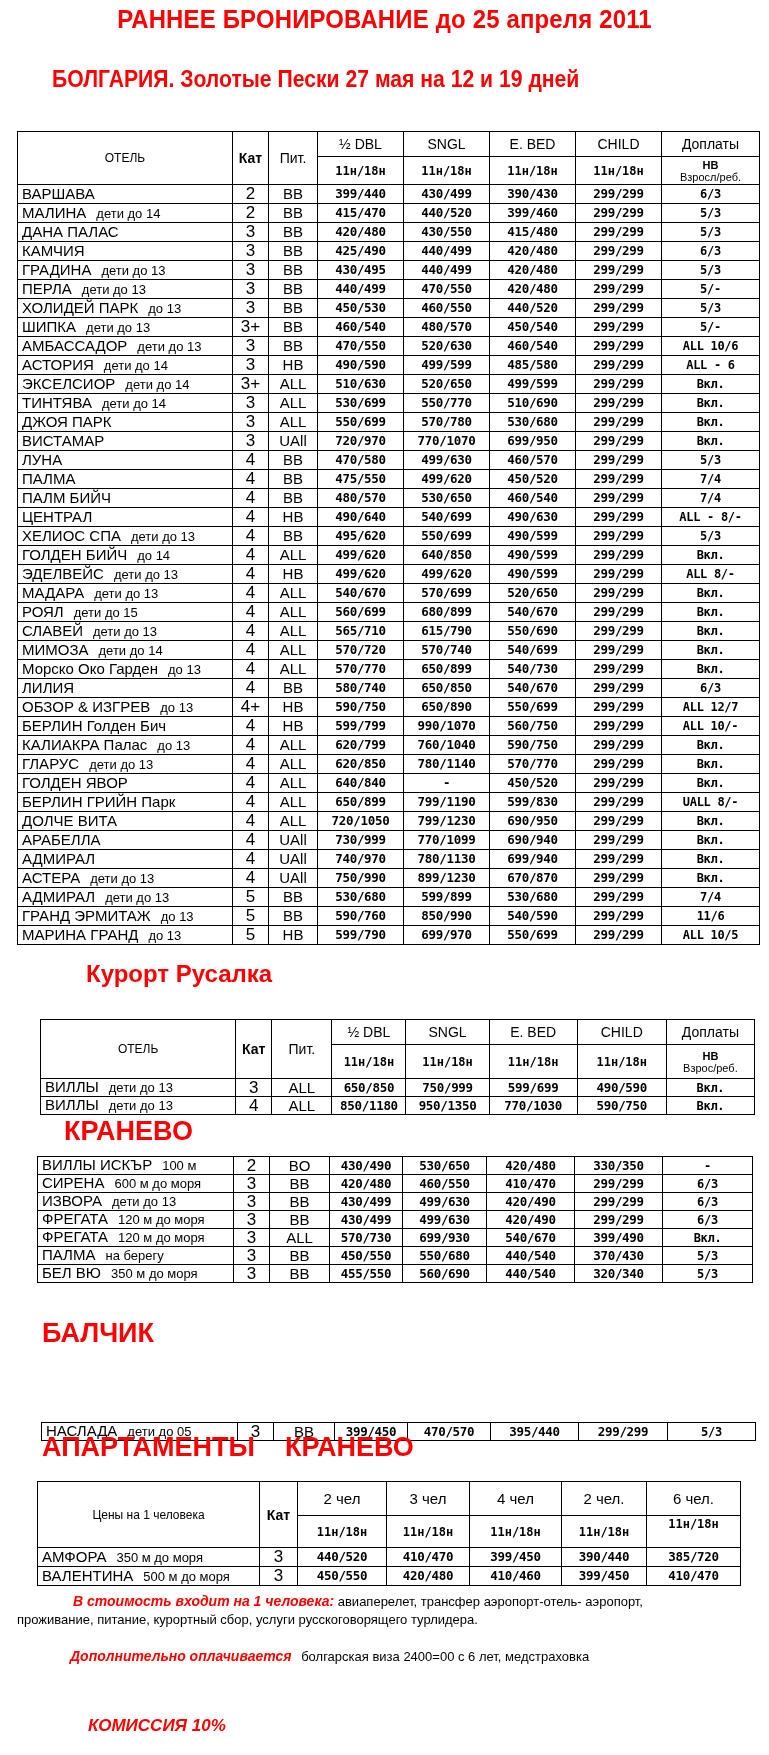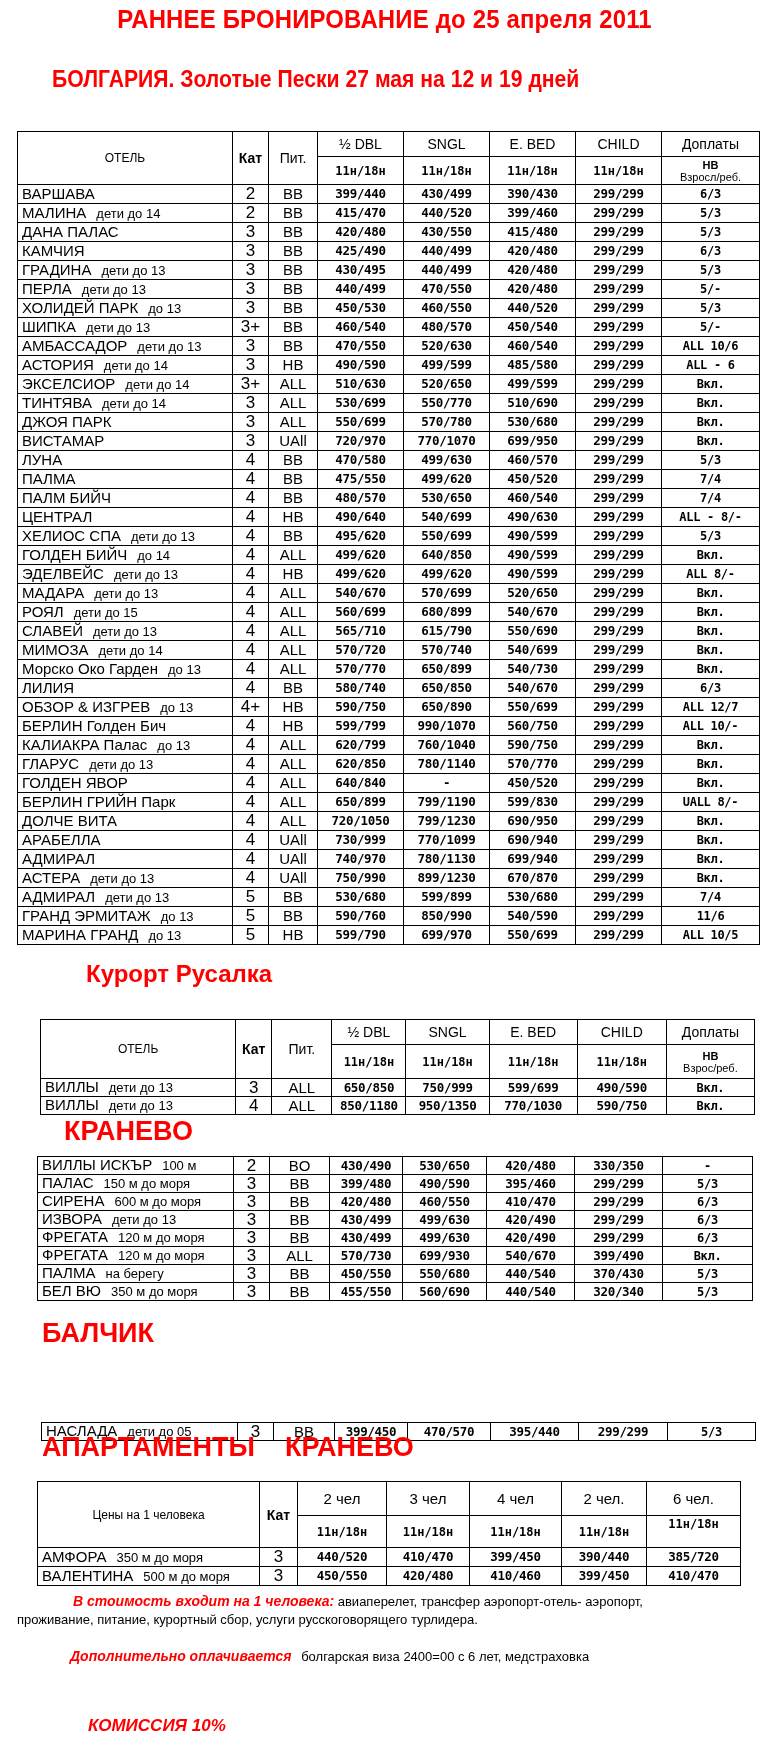--- a/index.html
+++ b/index.html
@@ -542,30 +542,20 @@
         <td class="name" style="height: 17px;"><span>ВИЛЛЫ ИСКЪР</span><span class="note">100 м</span></td>
         <td class="kat" style="height: 17px;">2</td>
         <td class="pit" style="height: 17px;">BO</td>
         <td class="num" style="height: 17px;">430/490</td>
         <td class="num" style="height: 17px;">530/650</td>
         <td class="num" style="height: 17px;">420/480</td>
         <td class="num" style="height: 17px;">330/350</td>
         <td class="dop" style="height: 17px;">-</td>
       </tr>
       <tr>
-        <td class="name" style="height: 17px;"><span>ПАЛАС</span><span class="note">150 м до моря</span></td>
-        <td class="kat" style="height: 17px;">3</td>
-        <td class="pit" style="height: 17px;">BB</td>
-        <td class="num" style="height: 17px;">399/480</td>
-        <td class="num" style="height: 17px;">490/590</td>
-        <td class="num" style="height: 17px;">395/460</td>
-        <td class="num" style="height: 17px;">299/299</td>
-        <td class="dop" style="height: 17px;">5/3</td>
-      </tr>
-      <tr>
         <td class="name" style="height: 17px;"><span>СИРЕНА</span><span class="note">600 м до моря</span></td>
         <td class="kat" style="height: 17px;">3</td>
         <td class="pit" style="height: 17px;">BB</td>
         <td class="num" style="height: 17px;">420/480</td>
         <td class="num" style="height: 17px;">460/550</td>
         <td class="num" style="height: 17px;">410/470</td>
         <td class="num" style="height: 17px;">299/299</td>
         <td class="dop" style="height: 17px;">6/3</td>
       </tr>
       <tr>

